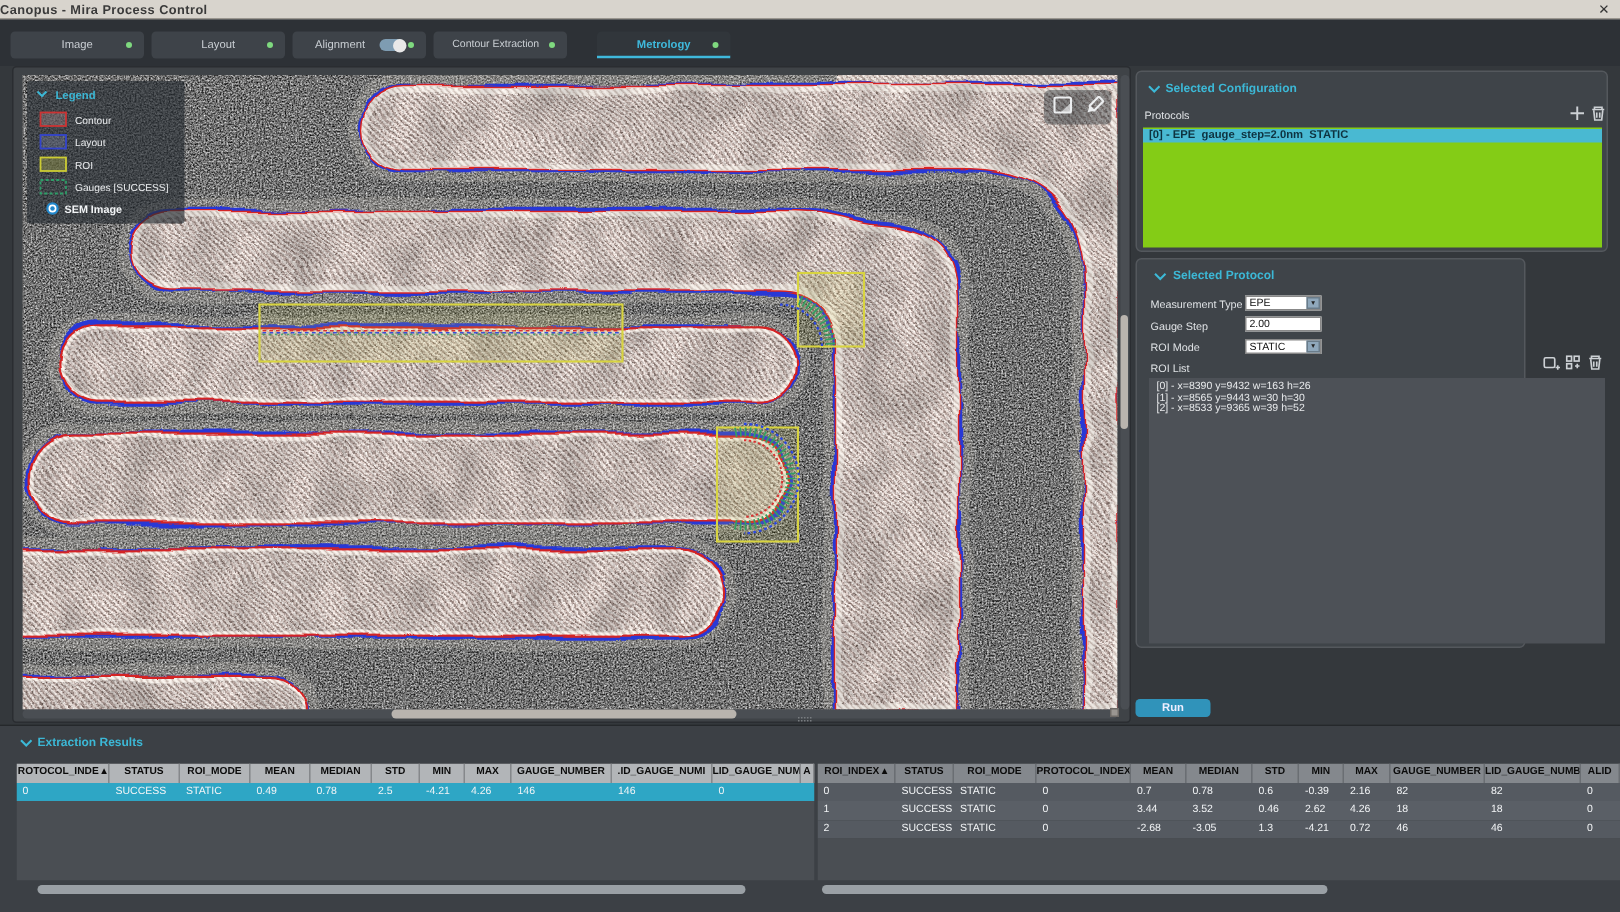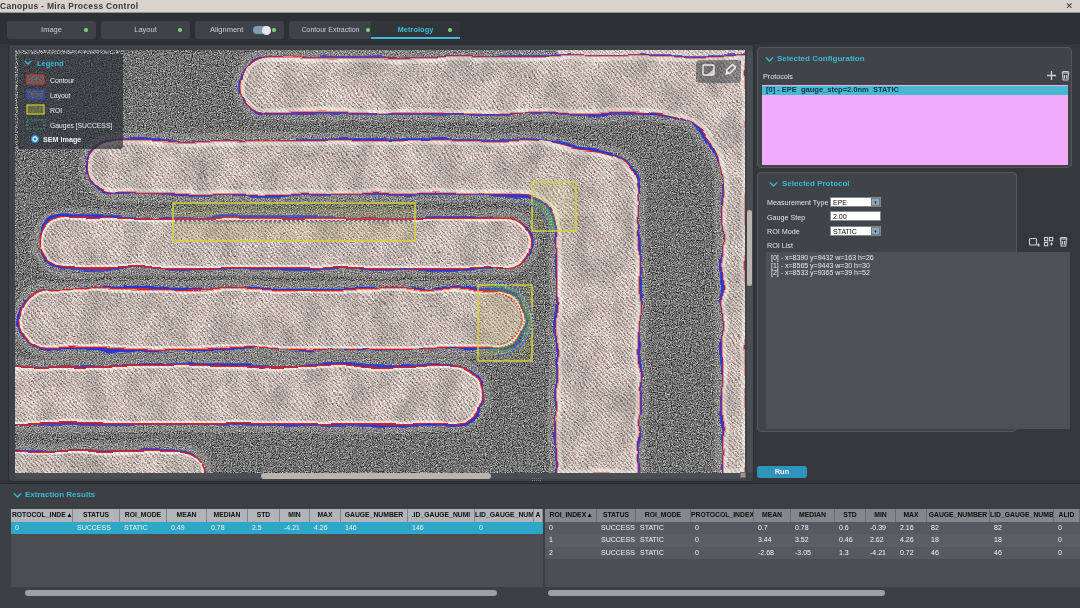--- a/index.html
+++ b/index.html
@@ -70,21 +70,21 @@
     <div class="tab" style="left:195px">
         <div class="lbl" style="text-align:left;padding-left:15px;">Alignment</div>
       <div class="abs" style="left:58px;top:5px;width:17px;height:8px;border-radius:4px;background:#7e9cb2;"></div>
       <div class="abs" style="left:67px;top:4.5px;width:9px;height:9px;border-radius:50%;background:#e8e8e8;"></div>
       <div class="dot"></div>
       </div>
     <div class="tab" style="left:289px;width:89px;">
         <div class="lbl" style="font-size:7px;padding-right:6px;">Contour Extraction</div>
         <div class="dot"></div>
       </div>
-    <div class="tab sel" style="left:371px">
+    <div class="tab sel" style="left:398px">
         <div class="lbl">Metrology</div>
         <div class="dot"></div>
       </div>
   </div>
 
   <div id="imgpanel" class="abs">
     <div id="semwrap">
       <svg width="730" height="423" viewBox="0 0 730 423" xmlns="http://www.w3.org/2000/svg">
         <defs>
           <filter id="nbg" x="0%" y="0%" width="100%" height="100%" color-interpolation-filters="sRGB">
@@ -303,21 +303,21 @@
       </svg>
     <div class="abs cyhdr" style="left:19px;top:6px;">Selected Configuration</div>
     <div class="abs wlbl" style="left:5px;top:24px;">Protocols</div>
     <svg class="abs" style="left:288px;top:22px;" width="24" height="11">
       <path d="M5.5,1 L5.5,10 M1,5.5 L10,5.5" stroke="#cdd1d5" stroke-width="1.3"></path>
       <g stroke="#cdd1d5" stroke-width="1.1" fill="none">
         <path d="M15.5,3 h8 M17,3 v-1.5 h5 v1.5 M16.5,3.6 l0.7,6.4 h4.6 l0.7,-6.4"></path>
         <path d="M18.5,5 v3.5 M20.5,5 v3.5"></path>
       </g>
     </svg>
-    <div class="abs" style="left:4px;top:37px;width:306px;height:80px;background:#f0abfc;">
+    <div class="abs" style="left:4px;top:37px;width:306px;height:80px;background:#84cc16;">
       <div class="abs" style="left:0;top:1px;width:306px;height:8.5px;background:#49b9d2;color:#0e3340;font-size:7.5px;font-weight:bold;line-height:8.5px;padding-left:4px;">[0] - EPE&nbsp; gauge_step=2.0nm&nbsp; STATIC</div>
     </div>
   </div>
 
   <div class="abs rbox" style="left:757px;top:172px;width:260px;height:260px;">
     <svg class="abs" style="left:11px;top:8px;" width="9" height="7">
         <path d="M1,1.5 L4.5,5 L8,1.5" stroke="#3cb8d6" stroke-width="1.4" fill="none"></path>
       </svg>
     <div class="abs cyhdr" style="left:24px;top:6px;">Selected Protocol</div>
     <svg class="abs" style="left:270px;top:63px;" width="42" height="12">

